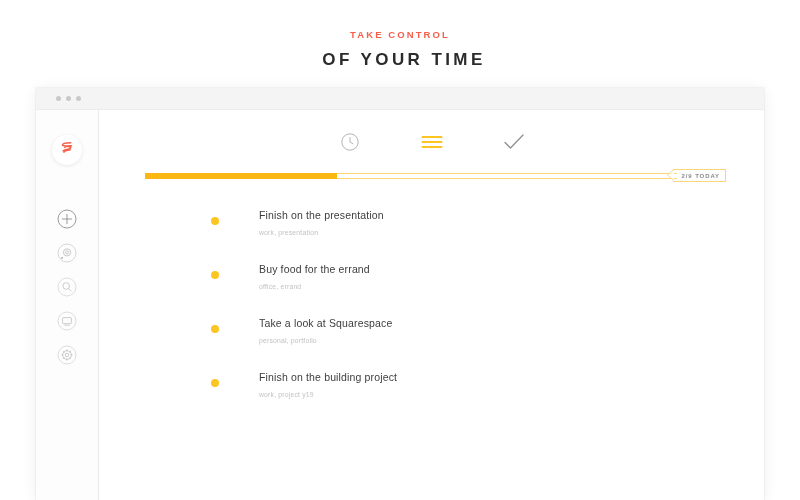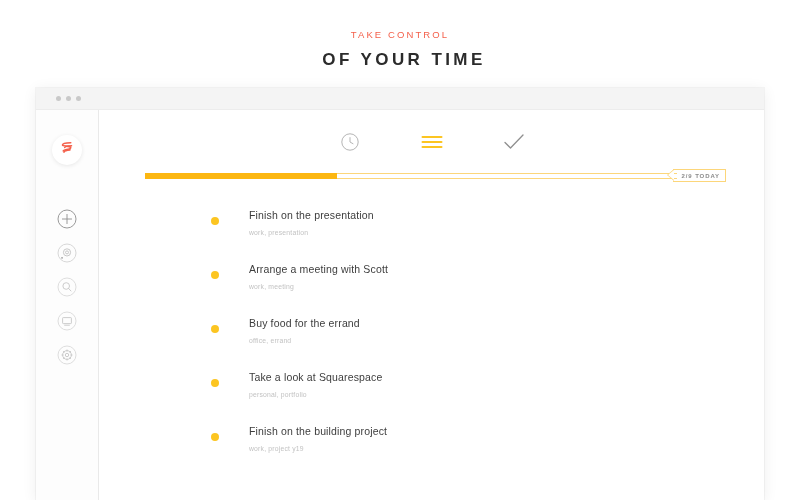--- a/index.html
+++ b/index.html
@@ -23,21 +23,21 @@
     height: 88px;
     display: flex;
     flex-direction: column;
     align-items: center;
     justify-content: flex-start;
     padding-top: 30px;
     box-sizing: border-box;
   }
   .eyebrow {
     font-size: 9.5px;
-    font-weight: normal;
+    font-weight: bold;
     letter-spacing: 2.1px;
     color: #f4604b;
     line-height: 1;
     margin: 0;
   }
   .headline {
     font-size: 17px;
     font-weight: bold;
     letter-spacing: 3.4px;
     color: #2b2b2b;
@@ -201,20 +201,21 @@
 
   
   .task-list {
     margin-top: 12px;
     padding-left: 112px;
   }
   .task {
     display: flex;
     align-items: flex-start;
     height: 54px;
+    gap: 10px;
   }
   .task-bullet {
     width: 8px; height: 8px;
     border-radius: 50%;
     background: #fcc521;
     margin-top: 13px;
     flex: 0 0 8px;
   }
   .task-text { margin-left: 30px; }
   .task-title {
@@ -380,27 +381,20 @@
       <div class="task-list">
 
         <div class="task">
           <div class="task-bullet"></div>
           <div class="task-text">
             <div class="task-title">Finish on the presentation</div>
             <div class="task-tags">work, presentation</div>
           </div>
         </div>
 
-        <div class="task">
-          <div class="task-bullet"></div>
-          <div class="task-text">
-            <div class="task-title">Arrange a meeting with Scott</div>
-            <div class="task-tags">work, meeting</div>
-          </div>
-        </div>
 
         <div class="task">
           <div class="task-bullet"></div>
           <div class="task-text">
             <div class="task-title">Buy food for the errand</div>
             <div class="task-tags">office, errand</div>
           </div>
         </div>
 
 

